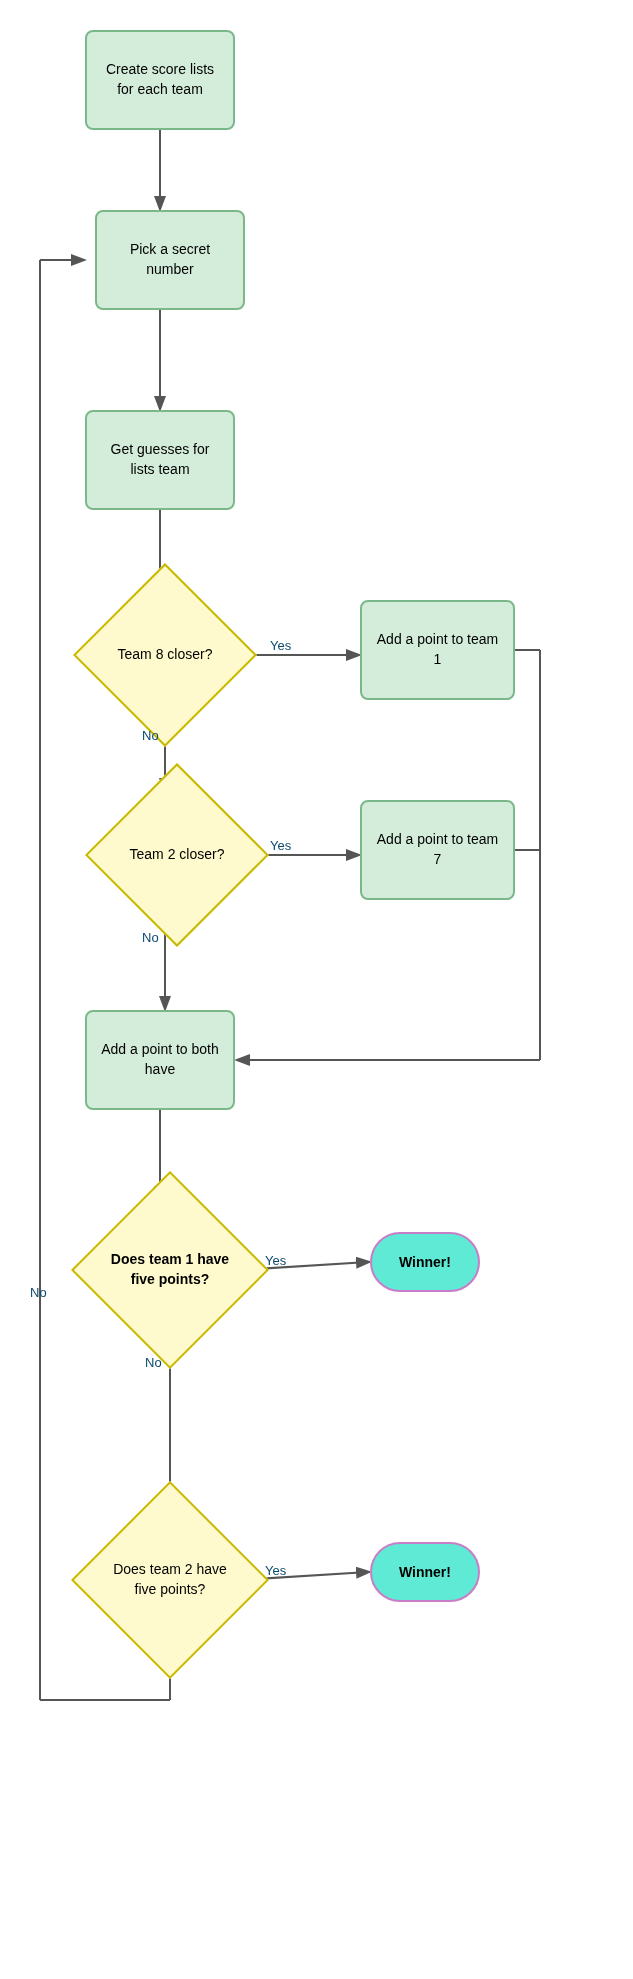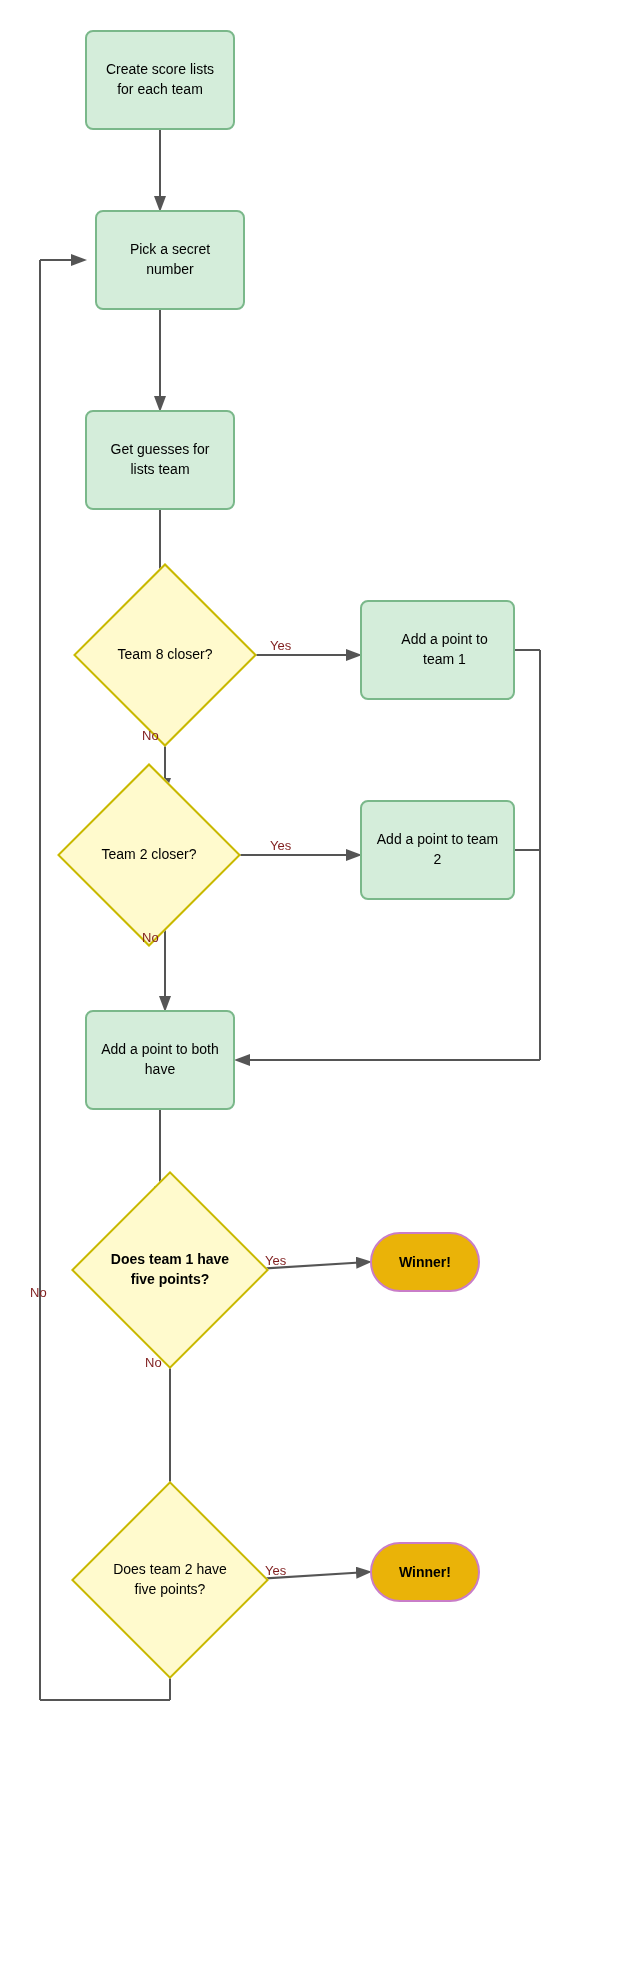--- a/index.html
+++ b/index.html
@@ -50,21 +50,21 @@
       position: relative;
       text-align: center;
       z-index: 2;
       line-height: 1.4;
       padding: 5px;
     }
 
     
     .terminal {
       position: absolute;
-      background: #eab308;
+      background: #5eead4;
       border: 2px solid #c97dc8;
       border-radius: 30px;
       display: flex;
       align-items: center;
       justify-content: center;
       text-align: center;
       font-weight: bold;
     }
 
     
@@ -73,21 +73,21 @@
       top: 0;
       left: 0;
       width: 633px;
       height: 1979px;
       pointer-events: none;
     }
 
     .arrow-label {
       position: absolute;
       font-size: 13px;
-      color: #7f1d1d;
+      color: #0c4a6e;
     }
   </style>
 </head>
 <body>
 
 <div class="flowchart">
 
   <svg class="arrows-svg">
 
     <line x1="160" y1="130" x2="160" y2="208" stroke="#555" stroke-width="2" marker-end="url(#arrow)"></line>
@@ -140,31 +140,31 @@
 
   <div class="rect" style="left:85px; top:410px; width:150px; height:100px;">
     <span>Get guesses for lists team</span>
   </div>
 
   <div class="diamond-wrap" style="left:100px; top:590px; width:130px; height:130px;">
     <div class="diamond"></div>
     <span class="diamond-label">Team 8 closer?</span>
   </div>
 
-  <div class="rect" style="left:360px; top:600px; width:155px; height:100px;padding-left:24px;">
+  <div class="rect" style="left:360px; top:600px; width:155px; height:100px;">
     <span>Add a point to team 1</span>
   </div>
 
-  <div class="diamond-wrap" style="left:84px; top:790px; width:130px; height:130px;">
+  <div class="diamond-wrap" style="left:112px; top:790px; width:130px; height:130px;">
     <div class="diamond"></div>
     <span class="diamond-label">Team 2 closer?</span>
   </div>
 
   <div class="rect" style="left:360px; top:800px; width:155px; height:100px;">
-    <span>Add a point to team 2</span>
+    <span>Add a point to team 7</span>
   </div>
 
   <div class="rect" style="left:85px; top:1010px; width:150px; height:100px;">
     <span>Add a point to both have</span>
   </div>
 
   <div class="diamond-wrap" style="left:100px; top:1200px; width:140px; height:140px;font-weight:bold;">
     <div class="diamond" style="width:140px;height:140px;"></div>
     <span class="diamond-label">Does team 1 have five points?</span>
   </div>

